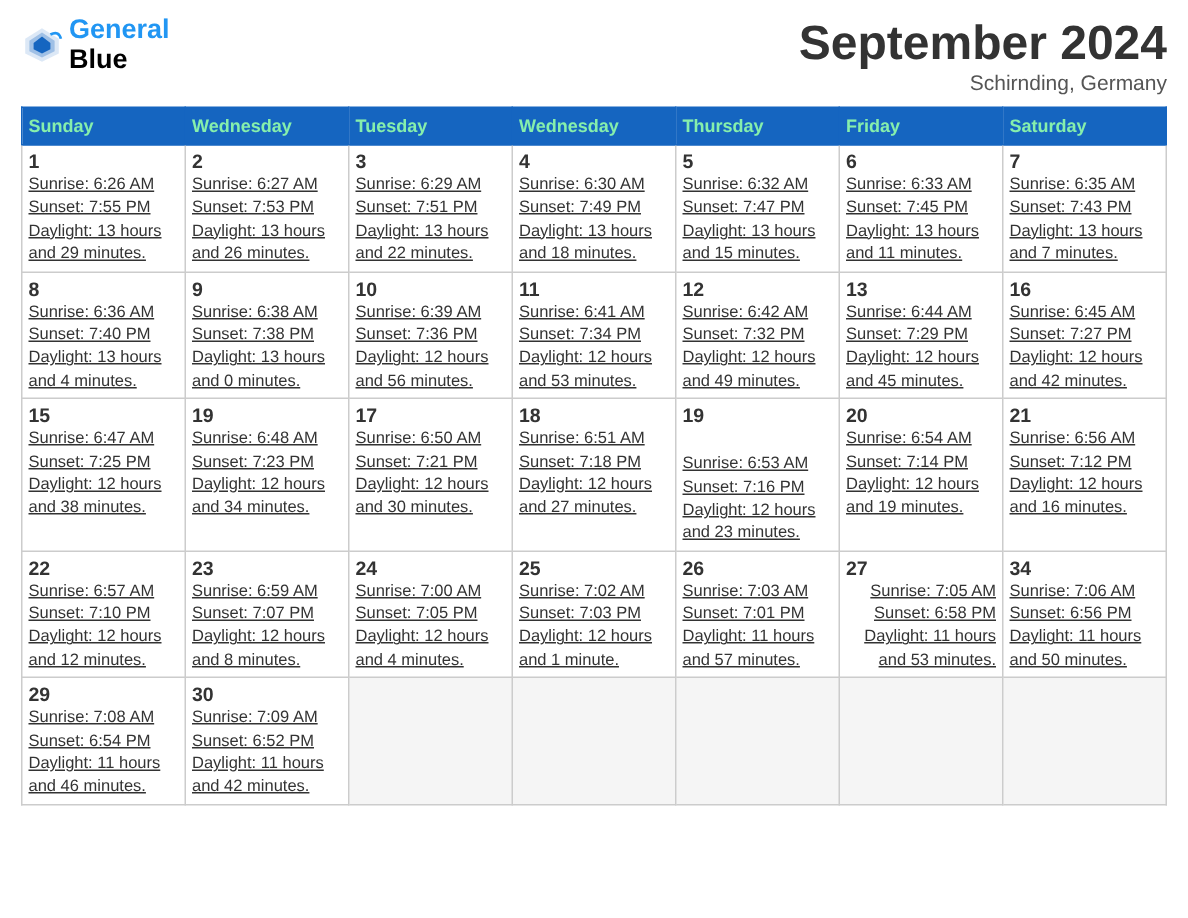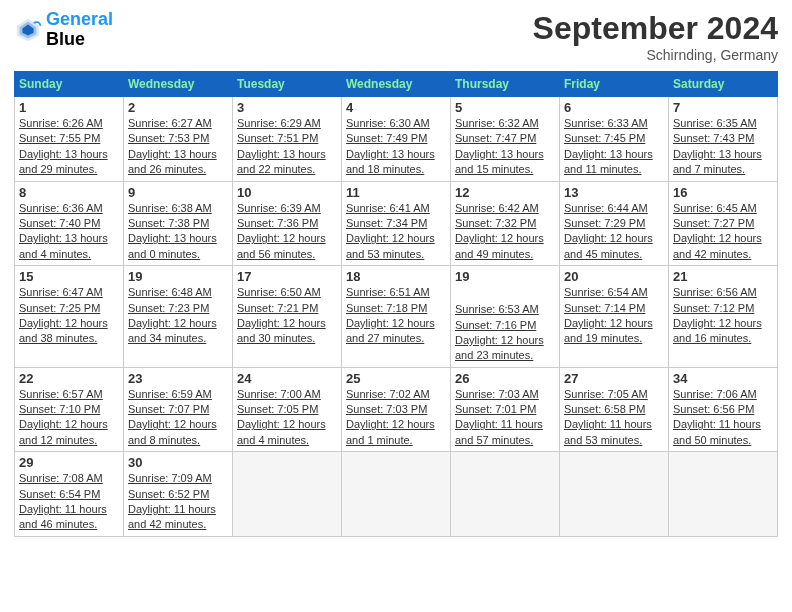--- a/index.html
+++ b/index.html
@@ -308,21 +308,21 @@
           </td>
           <td>
             <span class="day-num">26</span>
             <div class="day-info" style="white-space: pre-line;">Sunrise: 7:03 AM
 Sunset: 7:01 PM
 Daylight: 11 hours
 and 57 minutes.</div>
           </td>
           <td>
             <span class="day-num">27</span>
-            <div class="day-info" style="white-space: pre-line;">Sunrise: 7:05 AM
+            <div class="day-info" style="white-space: pre-line; text-align: right;">Sunrise: 7:05 AM
 Sunset: 6:58 PM
 Daylight: 11 hours
 and 53 minutes.</div>
           </td>
           <td>
             <span class="day-num">34</span>
             <div class="day-info" style="white-space: pre-line;">Sunrise: 7:06 AM
 Sunset: 6:56 PM
 Daylight: 11 hours
 and 50 minutes.</div>

